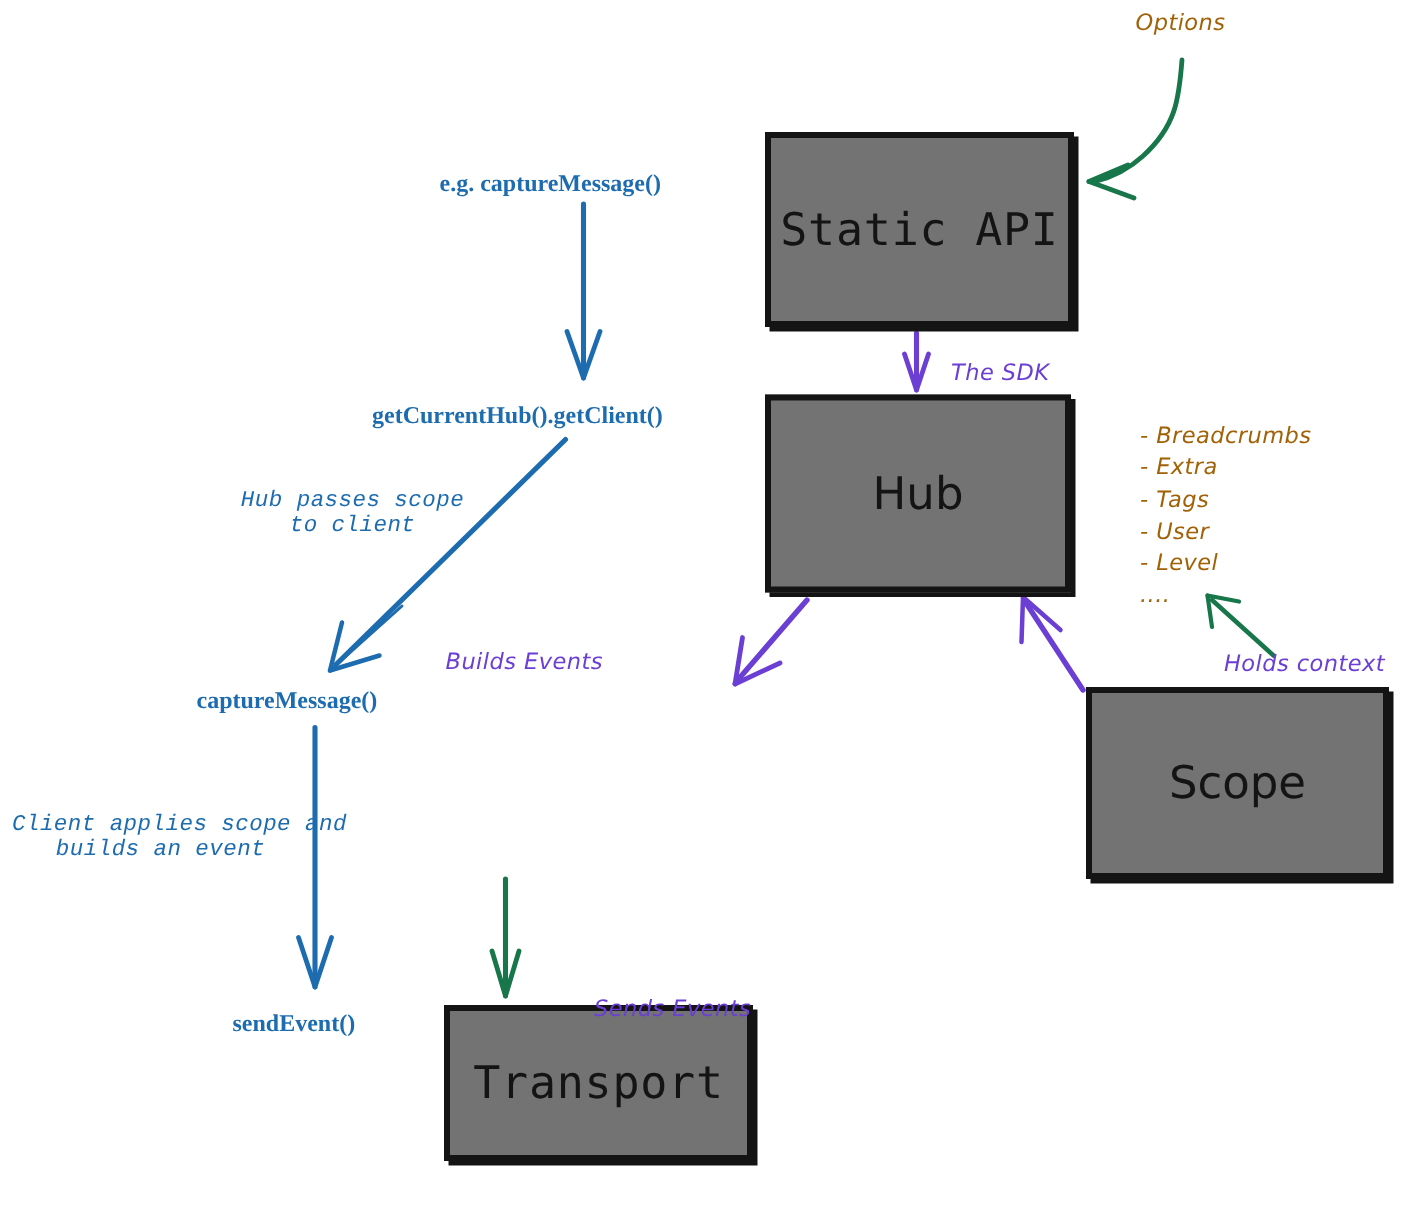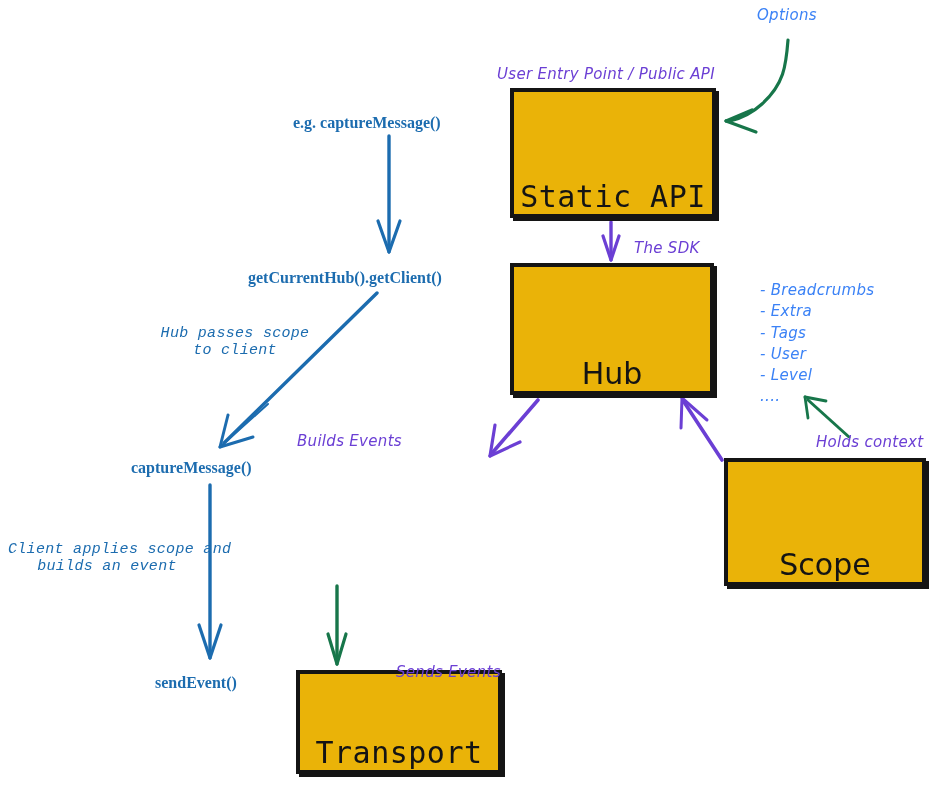--- a/index.html
+++ b/index.html
@@ -24,24 +24,24 @@
     top: 0;
     width: 938px;
     height: 809px;
     pointer-events: none;
   }
 
   
   .node-box {
     position: absolute;
     box-sizing: border-box;
-    background: #eab308;
+    background: #737373;
     border: 4px solid #141414;
     display: flex;
-    align-items: flex-end;
+    align-items: center;
     justify-content: center;
     box-shadow: 3px 3px 0 0 #141414;
   }
   .node-label {
     font-family: "DejaVu Sans Mono", monospace;
     font-size: 30px;
     letter-spacing: 0.5px;
     color: #141414;
     white-space: nowrap;
   }
@@ -67,21 +67,21 @@
     font-size: 15px;
     font-style: italic;
     letter-spacing: 0.3px;
   }
   .mono {
     font-family: Liberation Serif, serif;
     font-size: 16px;
     font-weight: bold;
   }
   .purple { color: #6B3FD4; }
-  .green  { color: #3b82f6; }
+  .green  { color: #a16207; }
   .blue   { color: #1C6CAF; }
 
   .center { text-align: center; font-family: Liberation Mono, monospace; }
 
   
   #lbl-user-entry   { left: 497px; top: 66px;  }
   #lbl-the-sdk      { left: 634px; top: 240px; }
   #lbl-builds-events{ left: 297px; top: 433px; }
   #lbl-sends-events { left: 396px; top: 664px; }
   #lbl-holds-context{ left: 816px; top: 434px; }
@@ -173,21 +173,20 @@
 
 
   <div class="node-box" id="box-scope">
     <span class="node-label sans">Scope</span>
   </div>
 
   <div class="node-box" id="box-transport">
     <span class="node-label">Transport</span>
   </div>
 
-  <div class="ann hand purple" id="lbl-user-entry">User Entry Point / Public API</div>
 
   <div class="ann hand purple" id="lbl-the-sdk">The SDK</div>
 
   <div class="ann hand purple" id="lbl-builds-events">Builds Events</div>
 
   <div class="ann hand purple" id="lbl-sends-events">Sends Events</div>
 
   <div class="ann hand purple" id="lbl-holds-context">Holds context</div>
 
   <div class="ann hand green" id="lbl-options">Options</div>

